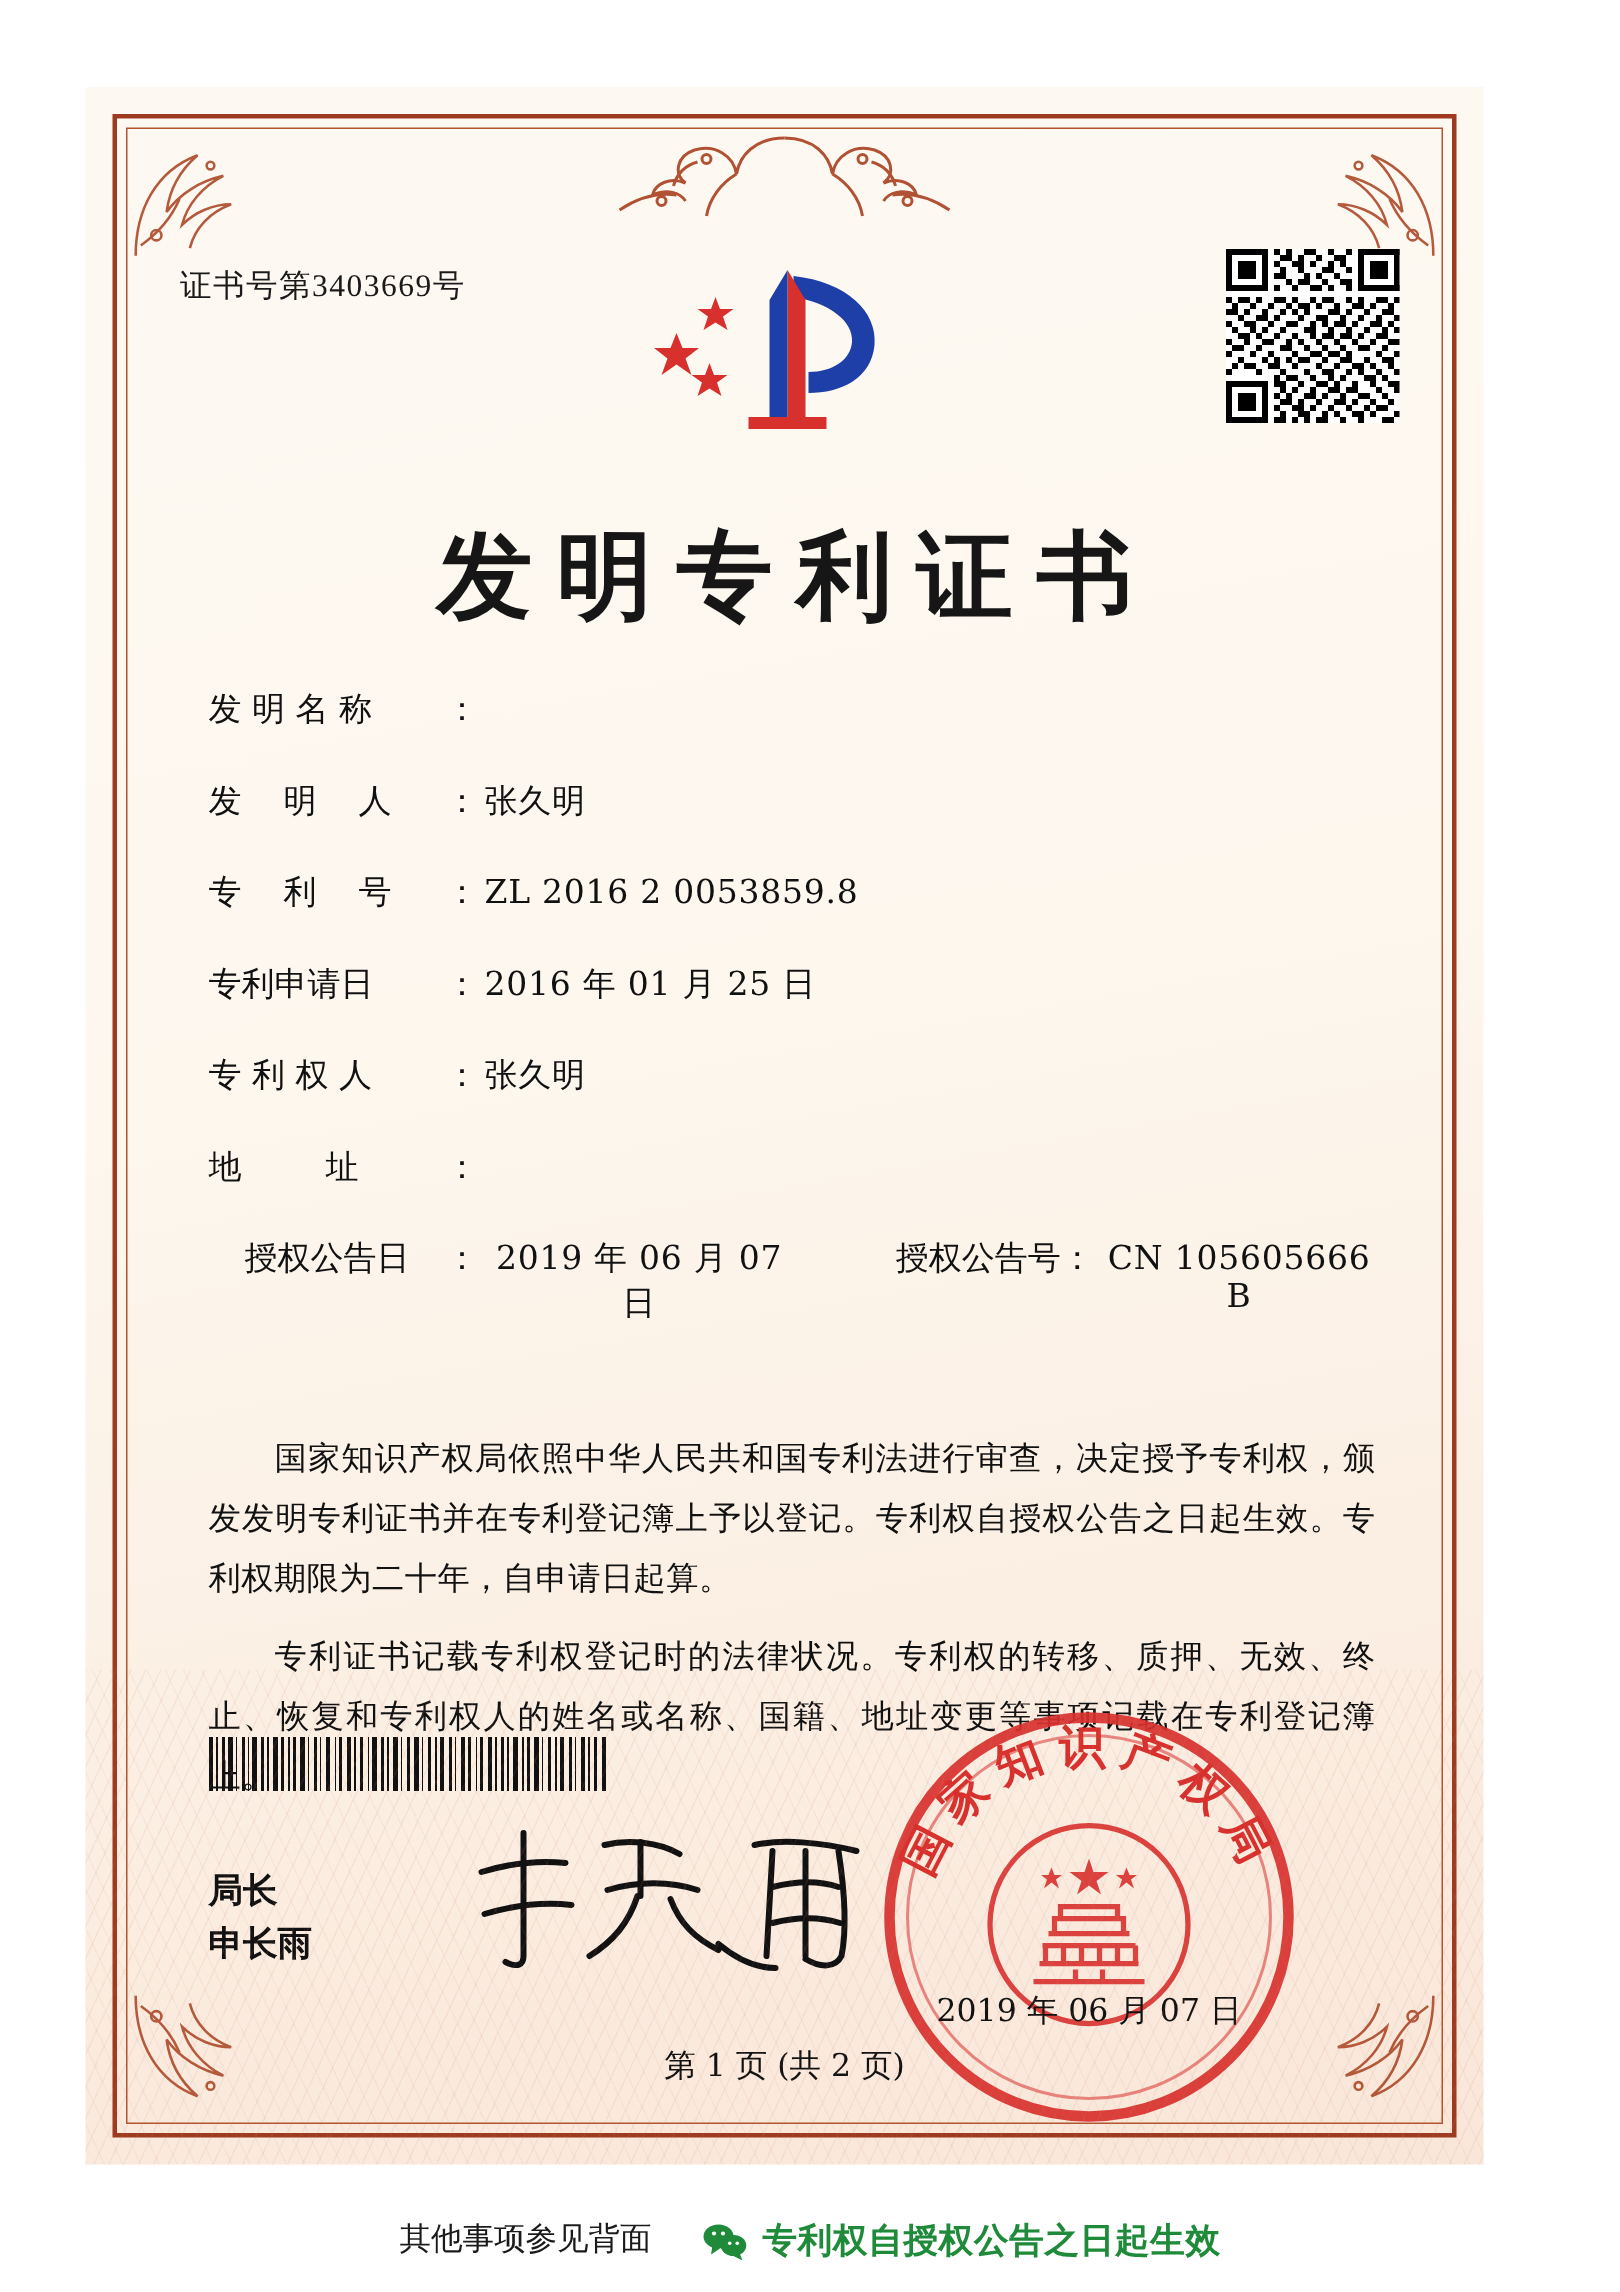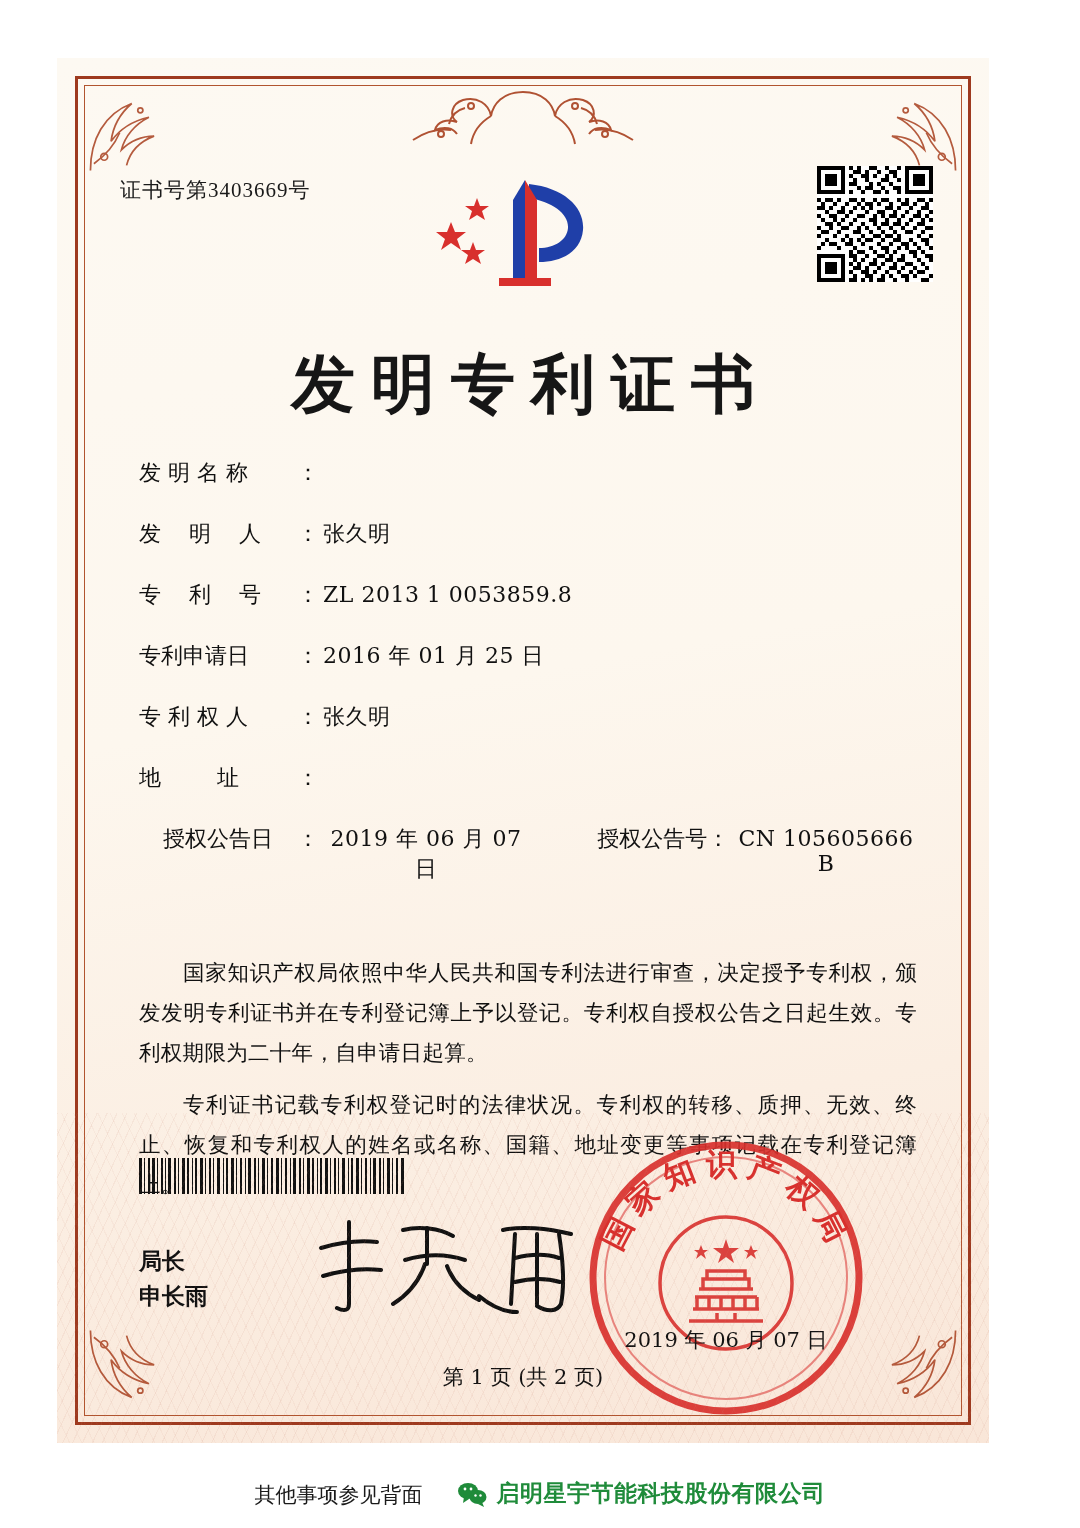--- a/index.html
+++ b/index.html
@@ -229,21 +229,21 @@
     color: #111;
     font-family: "DejaVu Serif", serif;
   }
 
   
   .footer {
     position: absolute;
     left: 0; right: 0;
     top: 1478px;
     display: flex;
-    align-items: flex-end;
+    align-items: flex-start;
     justify-content: center;
     gap: 34px;
   }
   .footer-note {
     font-size: 21px;
     color: #1a1a1a;
     font-family: "DejaVu Serif", serif;
   }
   .footer-wechat {
     display: flex;
@@ -588,21 +588,21 @@
 
     <div class="field-row">
       <span class="field-label">发    明    人</span>
       <span class="field-colon">：</span>
       <span class="field-value">张久明</span>
     </div>
 
     <div class="field-row">
       <span class="field-label">专    利    号</span>
       <span class="field-colon">：</span>
-      <span class="field-value">ZL 2013 1 0053859.8</span>
+      <span class="field-value">ZL 2016 2 0053859.8</span>
     </div>
 
     <div class="field-row">
       <span class="field-label">专利申请日</span>
       <span class="field-colon">：</span>
       <span class="field-value">2016 年 01 月 25 日</span>
     </div>
 
     <div class="field-row">
       <span class="field-label">专 利 权 人</span>
@@ -768,15 +768,15 @@
         <ellipse cx="11" cy="10" rx="10" ry="8" fill="#1f8b3a"></ellipse>
         <polygon points="7,16 6,22 12,18" fill="#1f8b3a"></polygon>
         <ellipse cx="21" cy="16" rx="8.5" ry="7" fill="#1f8b3a"></ellipse>
         <polygon points="25,21 27,26 21,23" fill="#1f8b3a"></polygon>
         <circle cx="8" cy="8" r="1.4" fill="#ffffff"></circle>
         <circle cx="14" cy="8" r="1.4" fill="#ffffff"></circle>
         <circle cx="18.5" cy="14.5" r="1.2" fill="#ffffff"></circle>
         <circle cx="23.5" cy="14.5" r="1.2" fill="#ffffff"></circle>
       </svg>
     </span>
-    <span class="footer-company">启明星宇节能科技股份有限公司</span>
+    <span class="footer-company">专利权自授权公告之日起生效</span>
   </div>
 </div>
 
 </body></html>

